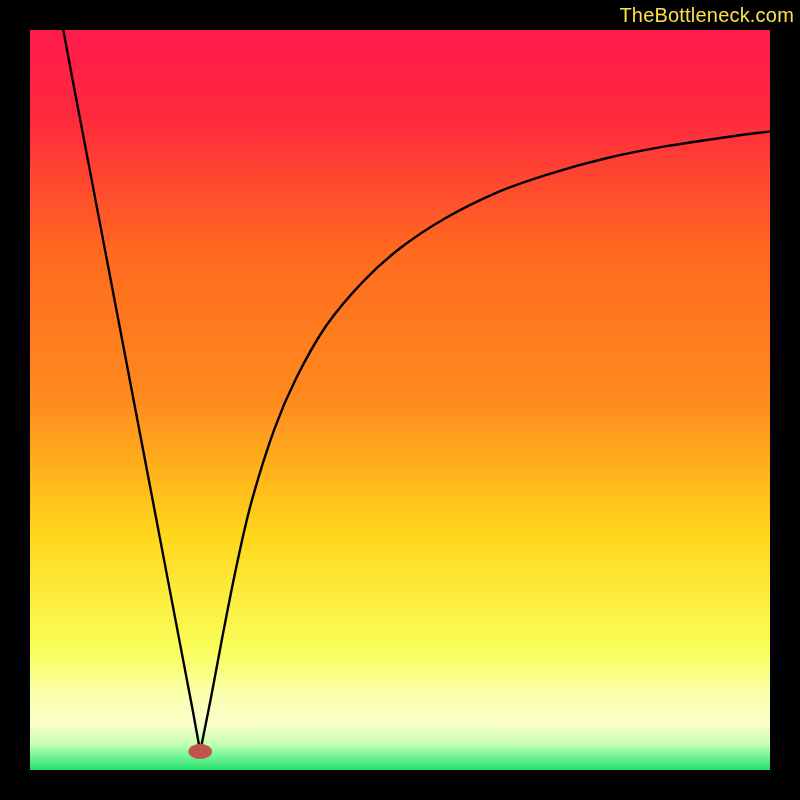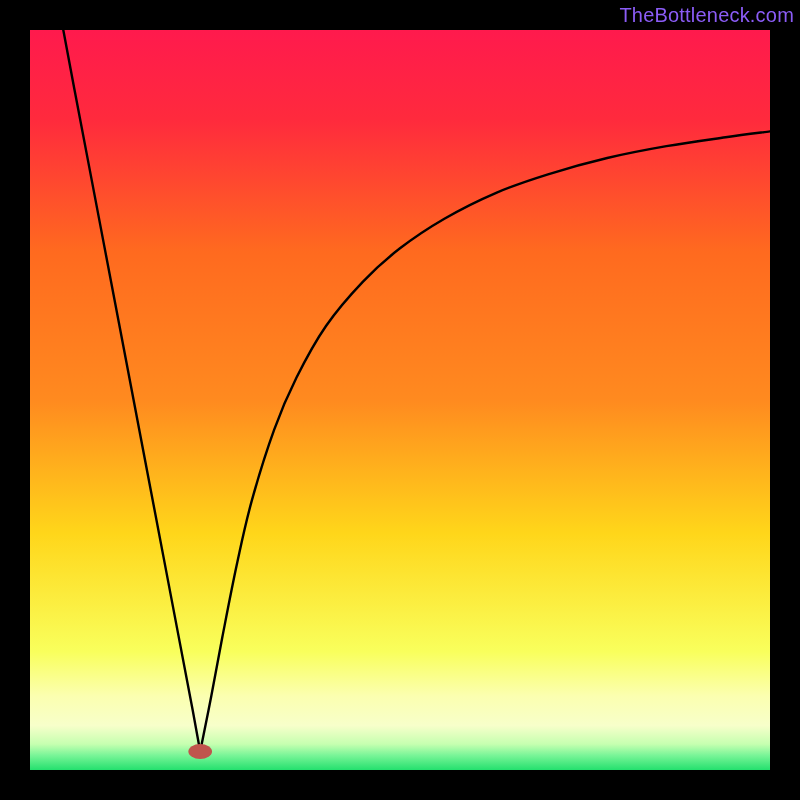--- a/index.html
+++ b/index.html
@@ -22,21 +22,21 @@
     left: 30px;
     top: 30px;
     width: 740px;
     height: 740px;
     border: 0;
   }
   .watermark {
     position: absolute;
     top: 4px;
     right: 6px;
-    color: #8b5cf6;
+    color: #fde047;
     font-size: 20px;
     letter-spacing: 0.2px;
     font-weight: 500;
     user-select: none;
   }
   svg { display: block; }
 </style>
 </head>
 <body>
 

